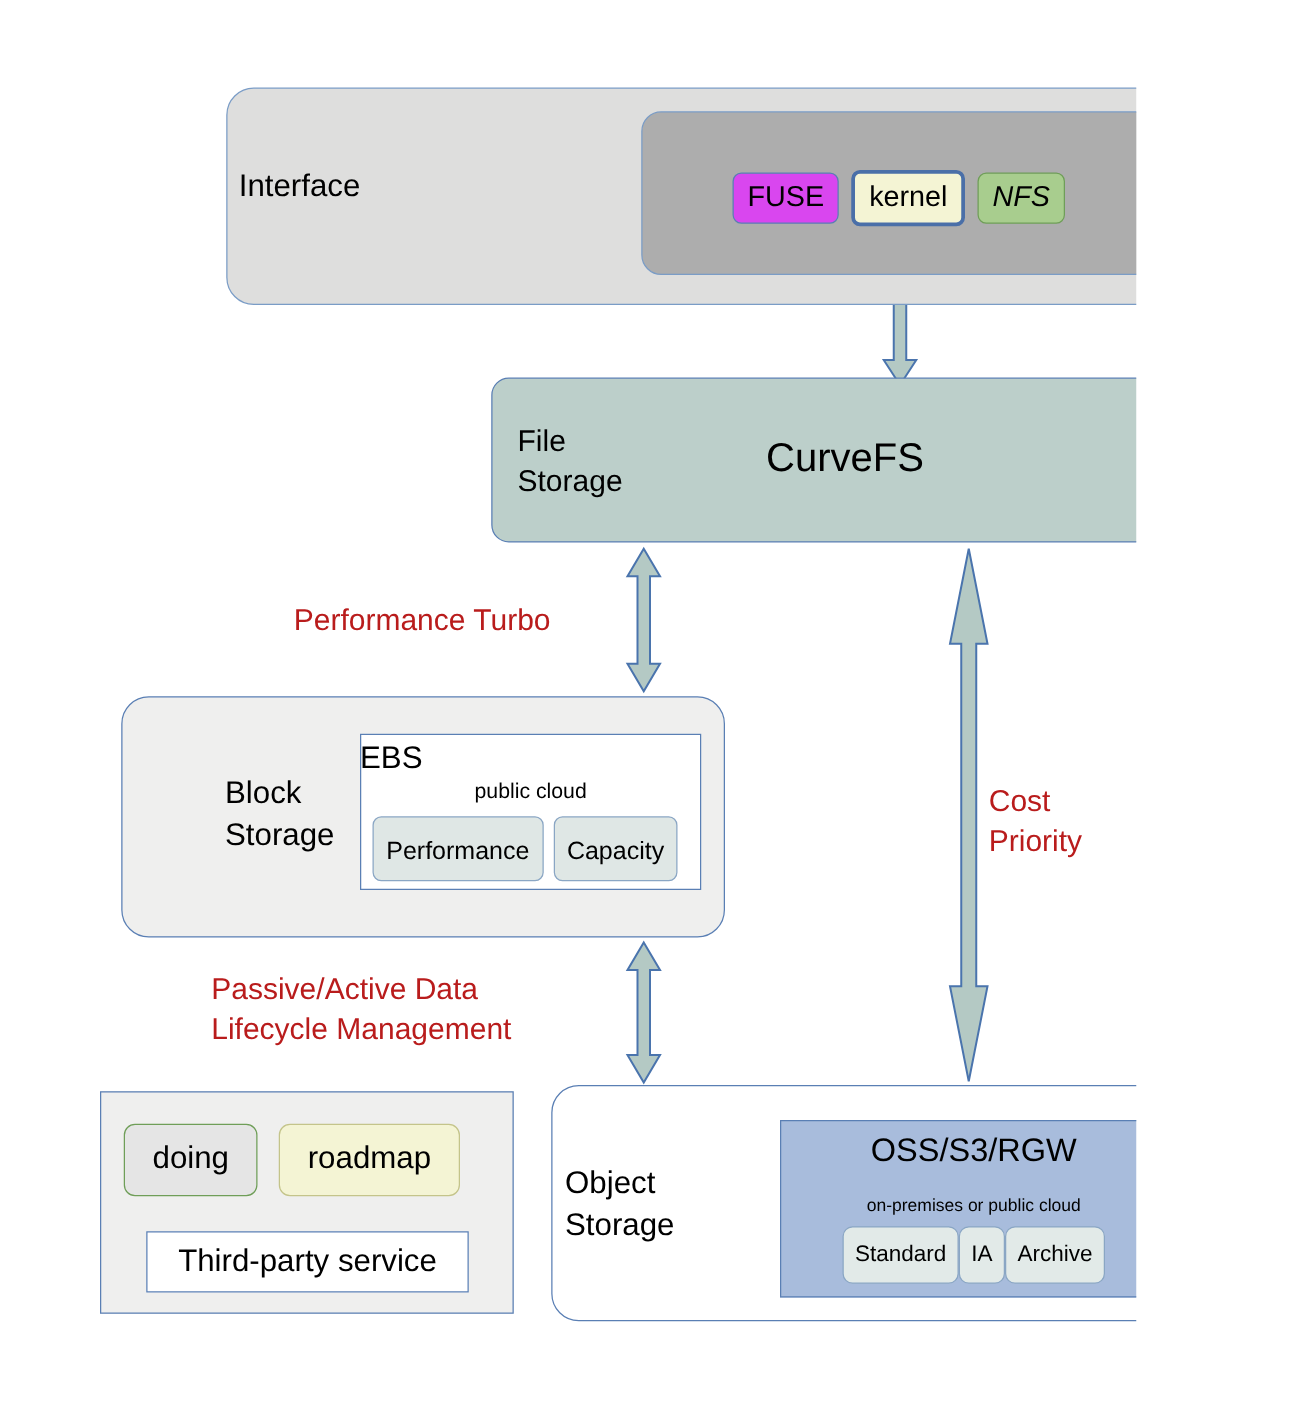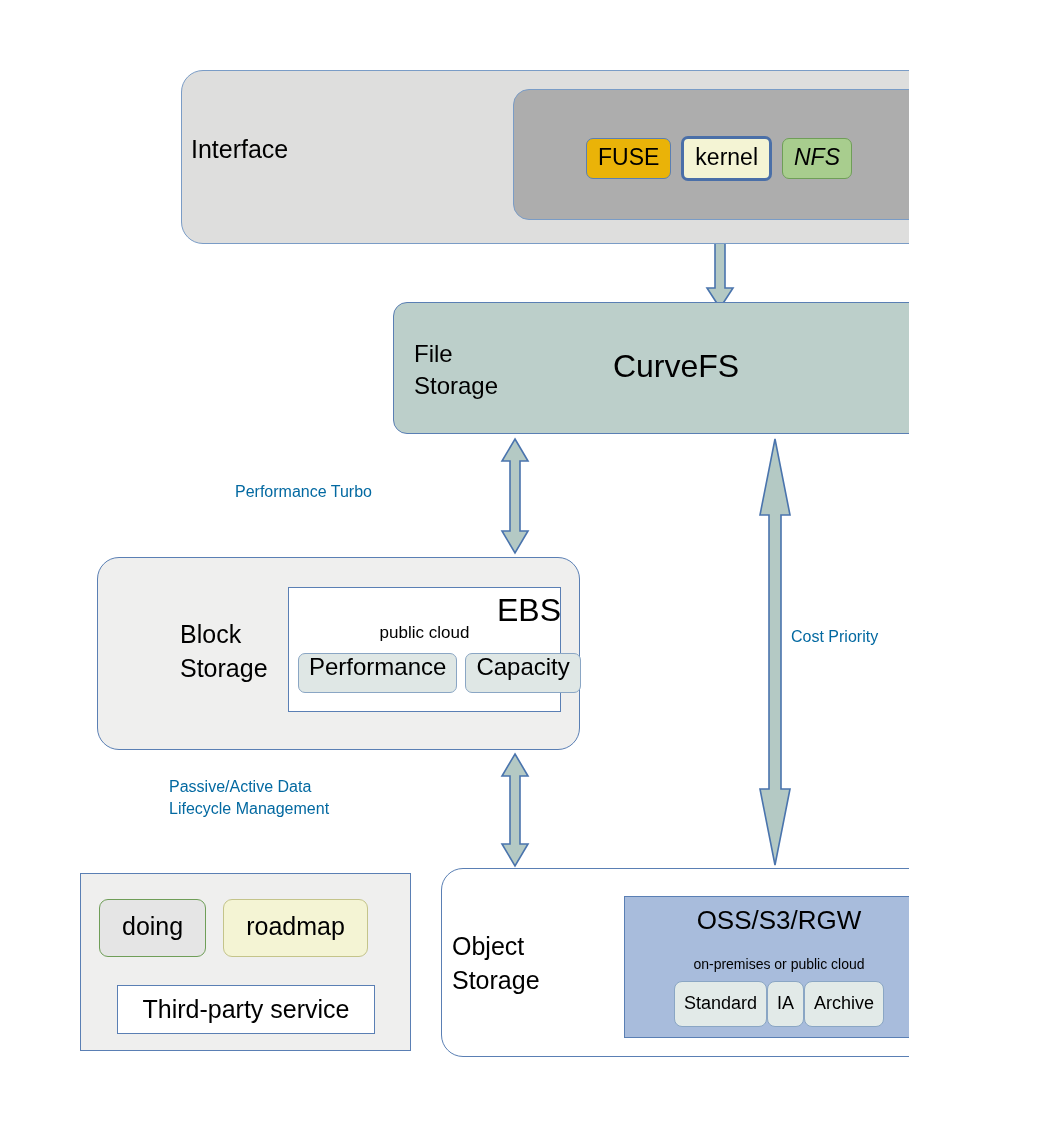--- a/index.html
+++ b/index.html
@@ -55,21 +55,21 @@
   }
   .badge {
     box-sizing: border-box;
     font-size: 23px;
     line-height: 1;
     padding: 7px 11px 9px 11px;
     border-radius: 7px;
     white-space: nowrap;
   }
   .badge-fuse {
-    background: #eab308;
+    background: #d946ef;
     border: 1.5px solid #5a7fb4;
   }
   .badge-kernel {
     background: #f4f4d4;
     border: 3px solid #4a6fa8;
   }
   .badge-nfs {
     background: #a8cd8e;
     border: 1.5px solid #6f9e58;
     font-style: italic;
@@ -114,45 +114,45 @@
     margin-left: 47px;
   }
   #ebs-box {
     left: 288px; top: 587px; width: 273px; height: 125px;
     background: #ffffff;
     border: 1.5px solid #5a7fb4;
   }
   #ebs-title {
     position: absolute;
     left: 288px; top: 594px; width: 273px;
-    text-align: right;
-    font-size: 32px;
+    text-align: left;
+    font-size: 25px;
     line-height: 1;
   }
   #ebs-sub {
     position: absolute;
     left: 288px; top: 624px; width: 273px;
     text-align: center;
     font-size: 17px;
     line-height: 1;
   }
   #ebs-tier-row {
     position: absolute;
     left: 298px; top: 653px; width: 256px;
     display: flex;
     gap: 8px;
   }
   .tier {
     box-sizing: border-box;
     background: #dfe7e5;
     border: 1.5px solid #8aa6c4;
     border-radius: 7px;
-    font-size: 24px;
-    line-height: 1;
-    padding: 1px 10px 13px 10px;
+    font-size: 20px;
+    line-height: 1;
+    padding: 17px 10px 13px 10px;
     text-align: center;
     white-space: nowrap;
   }
 
   
   #object-layer {
     left: 441px; top: 868px; width: 518px; height: 189px;
     background: #ffffff;
     border: 1.5px solid #5a7fb4;
     border-radius: 22px;
@@ -237,24 +237,24 @@
     display: flex;
     align-items: center;
     justify-content: center;
     font-size: 25px;
     line-height: 1;
   }
 
   
   .arrow-label {
     position: absolute;
-    font-size: 16px;
+    font-size: 24px;
     line-height: 1.35;
     white-space: pre-line;
-    color: #0369a1;
+    color: #b91c1c;
   }
   #label-perf { left: 235px; top: 481px; }
   #label-lifecycle { left: 169px; top: 776px; }
   #label-cost { left: 791px; top: 626px; }
 
   svg.arrow { position: absolute; overflow: visible; }
 </style>
 </head>
 <body>
 

